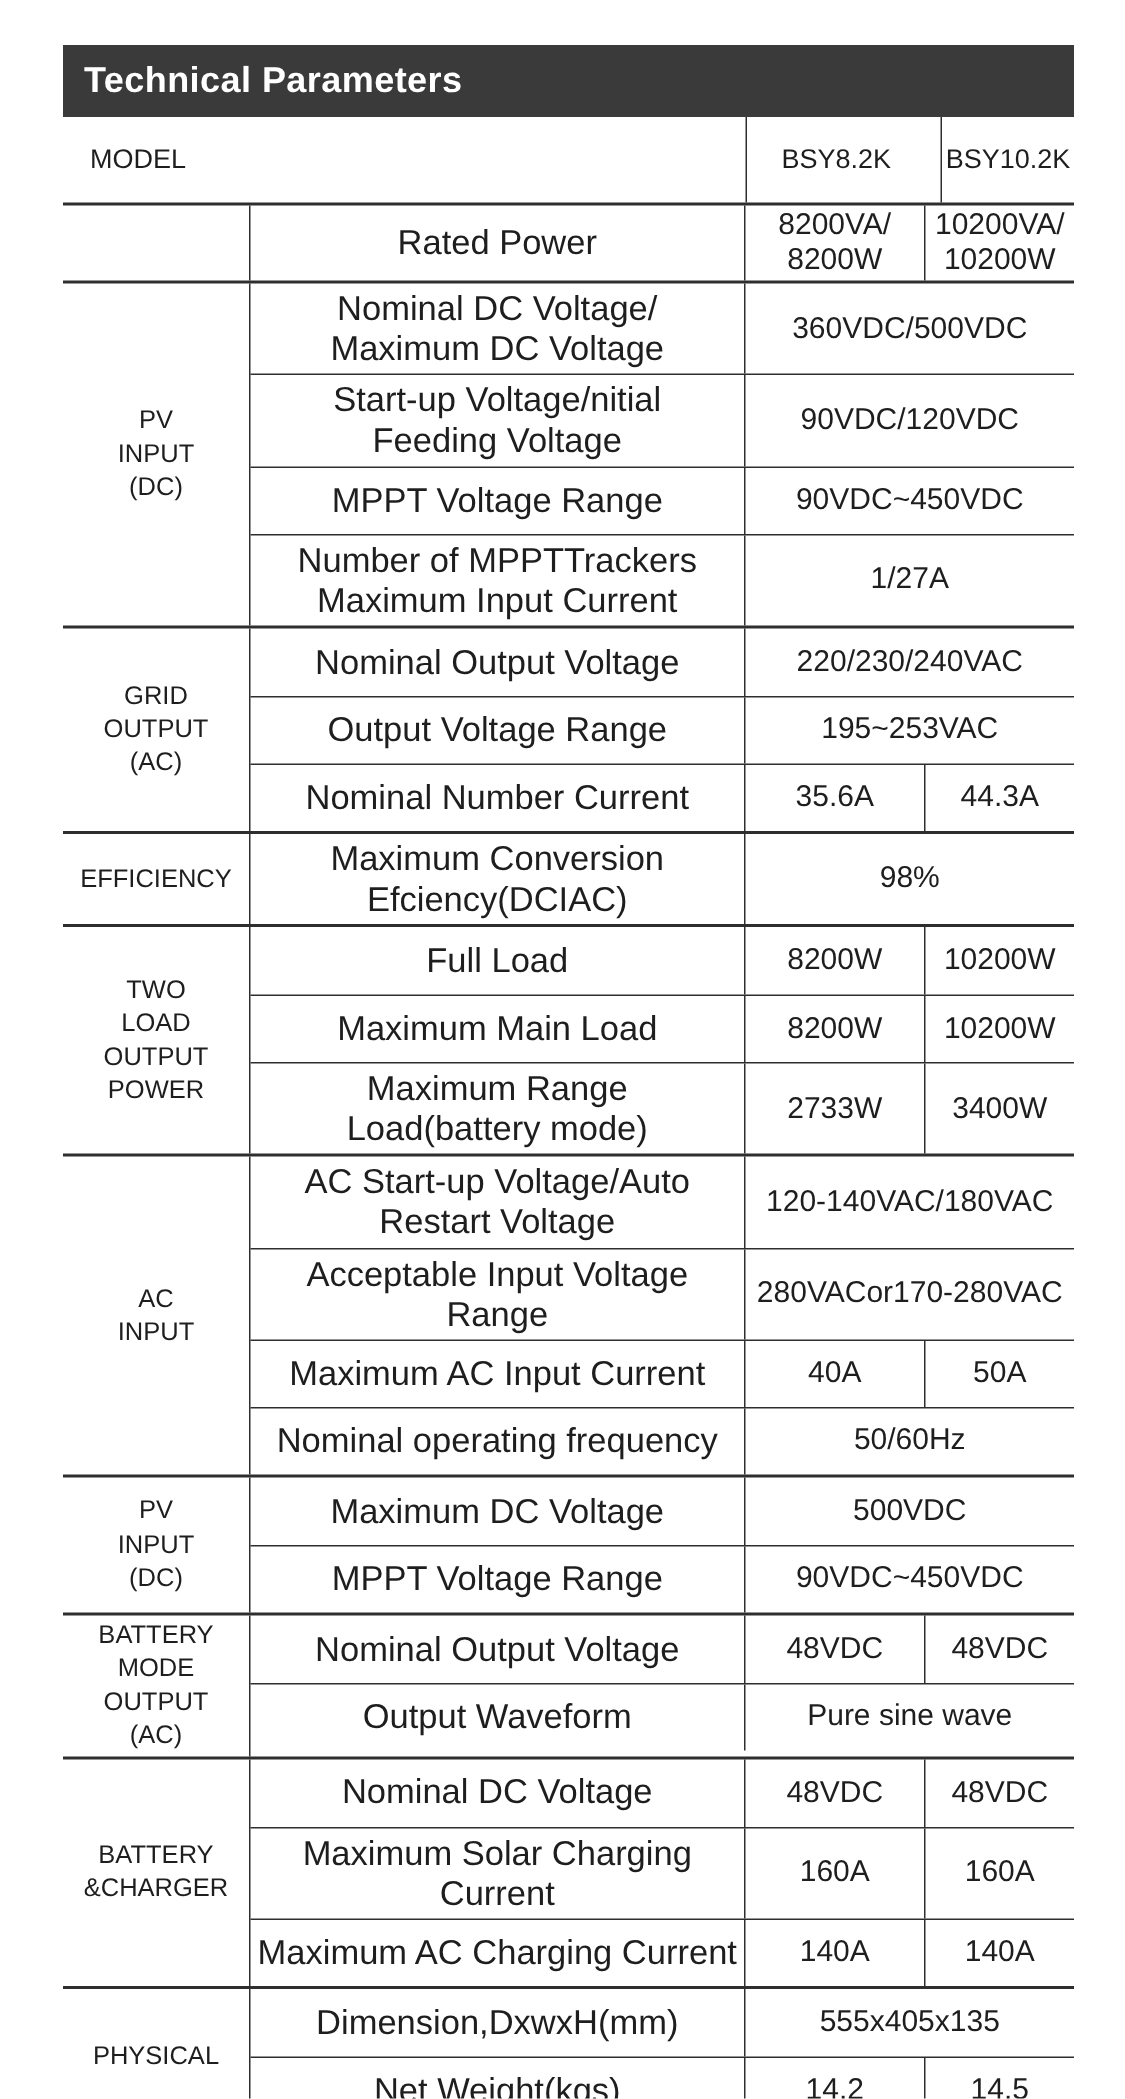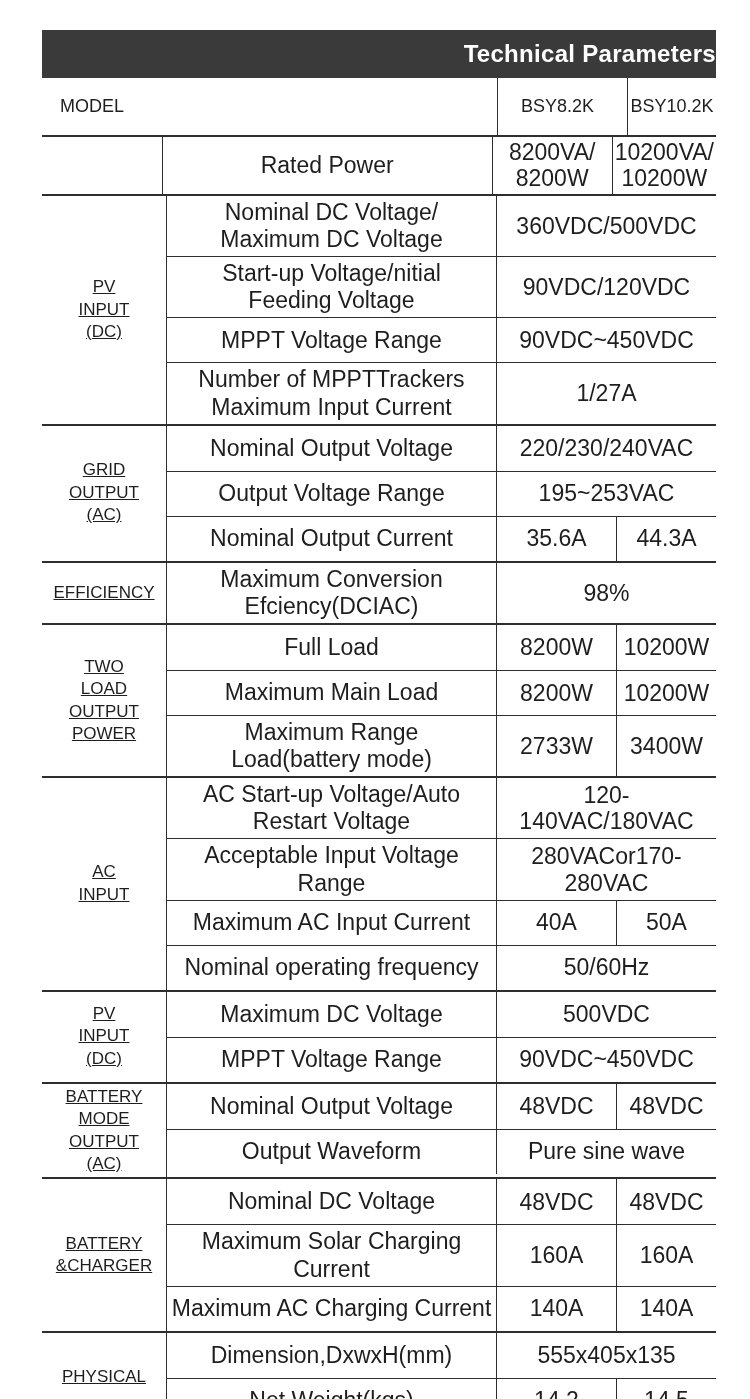--- a/index.html
+++ b/index.html
@@ -27,21 +27,20 @@
   .title-bar {
     height: 48px;
     background: var(--header-bg);
     color: var(--header-text);
     display: flex;
     align-items: center;
     padding-left: 14px;
     font-size: 24px;
     font-weight: bold;
     letter-spacing: 0.3px;
-    justify-content: flex-end;
   }
 
   
   .model-row {
     display: flex;
     height: 59px;
     border-bottom: 2.5px solid var(--line);
     font-size: 18px;
   }
   .model-label {
@@ -68,21 +67,20 @@
     width: 125px;
     border-right: 1.5px solid var(--line);
     display: flex;
     align-items: center;
     justify-content: center;
     text-align: center;
     font-size: 17px;
     line-height: 1.32;
     white-space: pre-line;
     padding: 2px;
-    text-decoration: underline;
   }
   .rows { flex: 1; display: flex; flex-direction: column; }
   .row {
     display: flex;
     min-height: 45px;
     border-top: 1.5px solid var(--line);
   }
   .row:first-child { border-top: none; }
   .param {
     width: 330px;
@@ -95,21 +93,21 @@
     line-height: 1.18;
     white-space: pre-line;
     padding: 3px 4px;
   }
   .vals { flex: 1; display: flex; }
   .val {
     display: flex;
     align-items: center;
     justify-content: center;
     text-align: center;
-    font-size: 23px;
+    font-size: 20px;
     line-height: 1.15;
     white-space: pre-line;
     padding: 2px;
   }
   .val.single { flex: 1; }
   .val.v1 { width: 120px; border-right: 1.5px solid var(--line); }
   .val.v2 { flex: 1; }
 </style>
 </head>
 <body>
@@ -185,21 +183,21 @@
               <div class="val single">220/230/240VAC</div>
             </div>
           </div>
           <div class="row">
             <div class="param">Output Voltage Range</div>
             <div class="vals">
               <div class="val single">195~253VAC</div>
             </div>
           </div>
           <div class="row">
-            <div class="param">Nominal Output Current</div>
+            <div class="param">Nominal Number Current</div>
             <div class="vals">
               <div class="val v1">35.6A</div>
               <div class="val v2">44.3A</div>
             </div>
           </div>
         </div>
       </div>
       <div class="group">
         <div class="cat">EFFICIENCY</div>
         <div class="rows">

